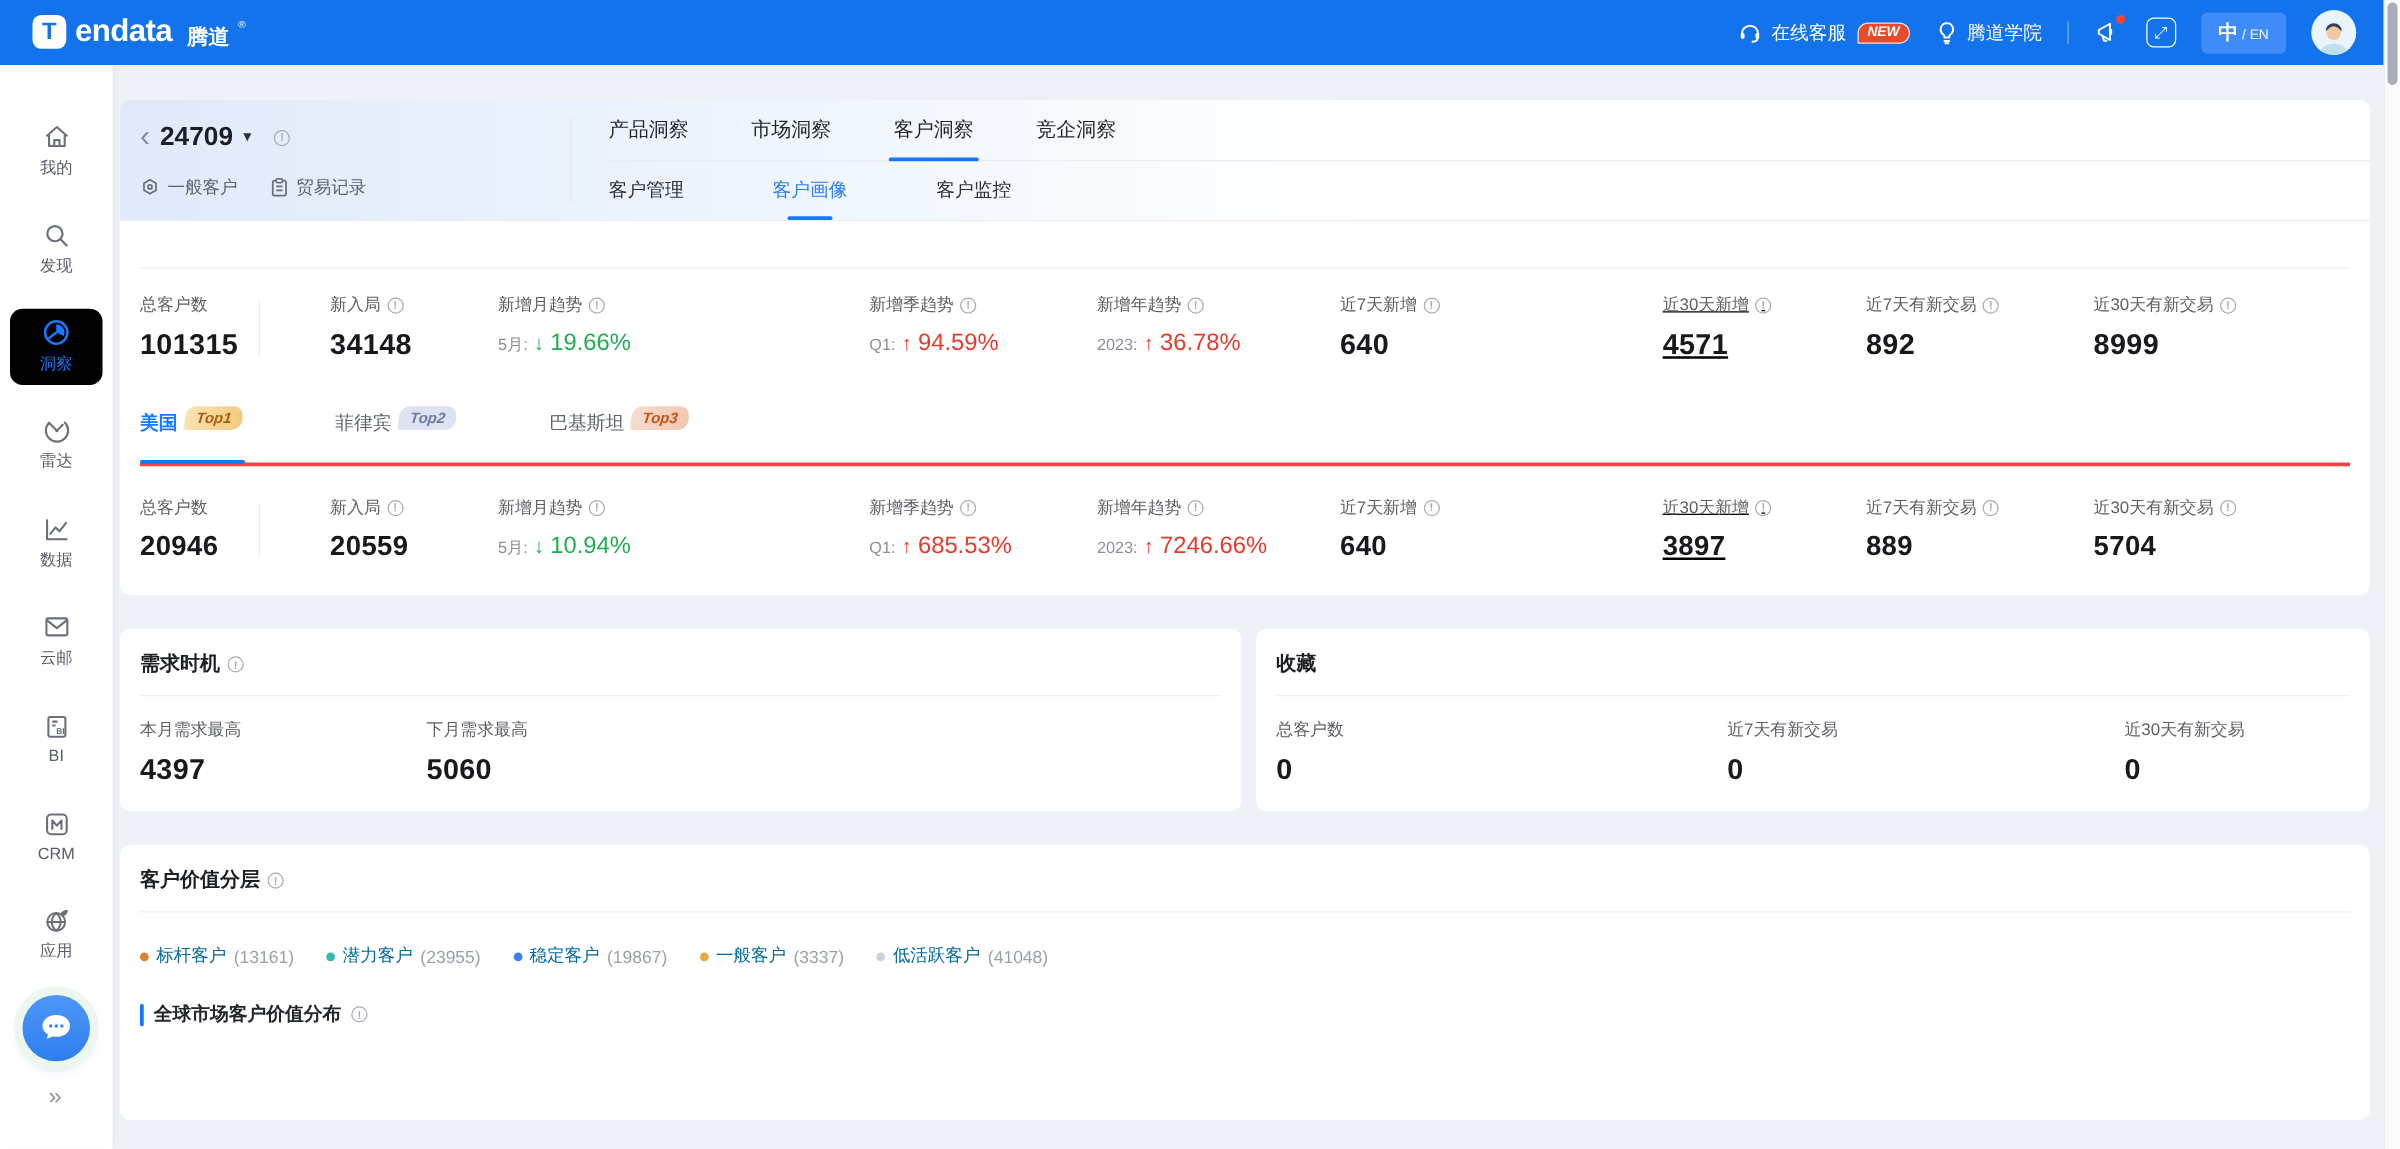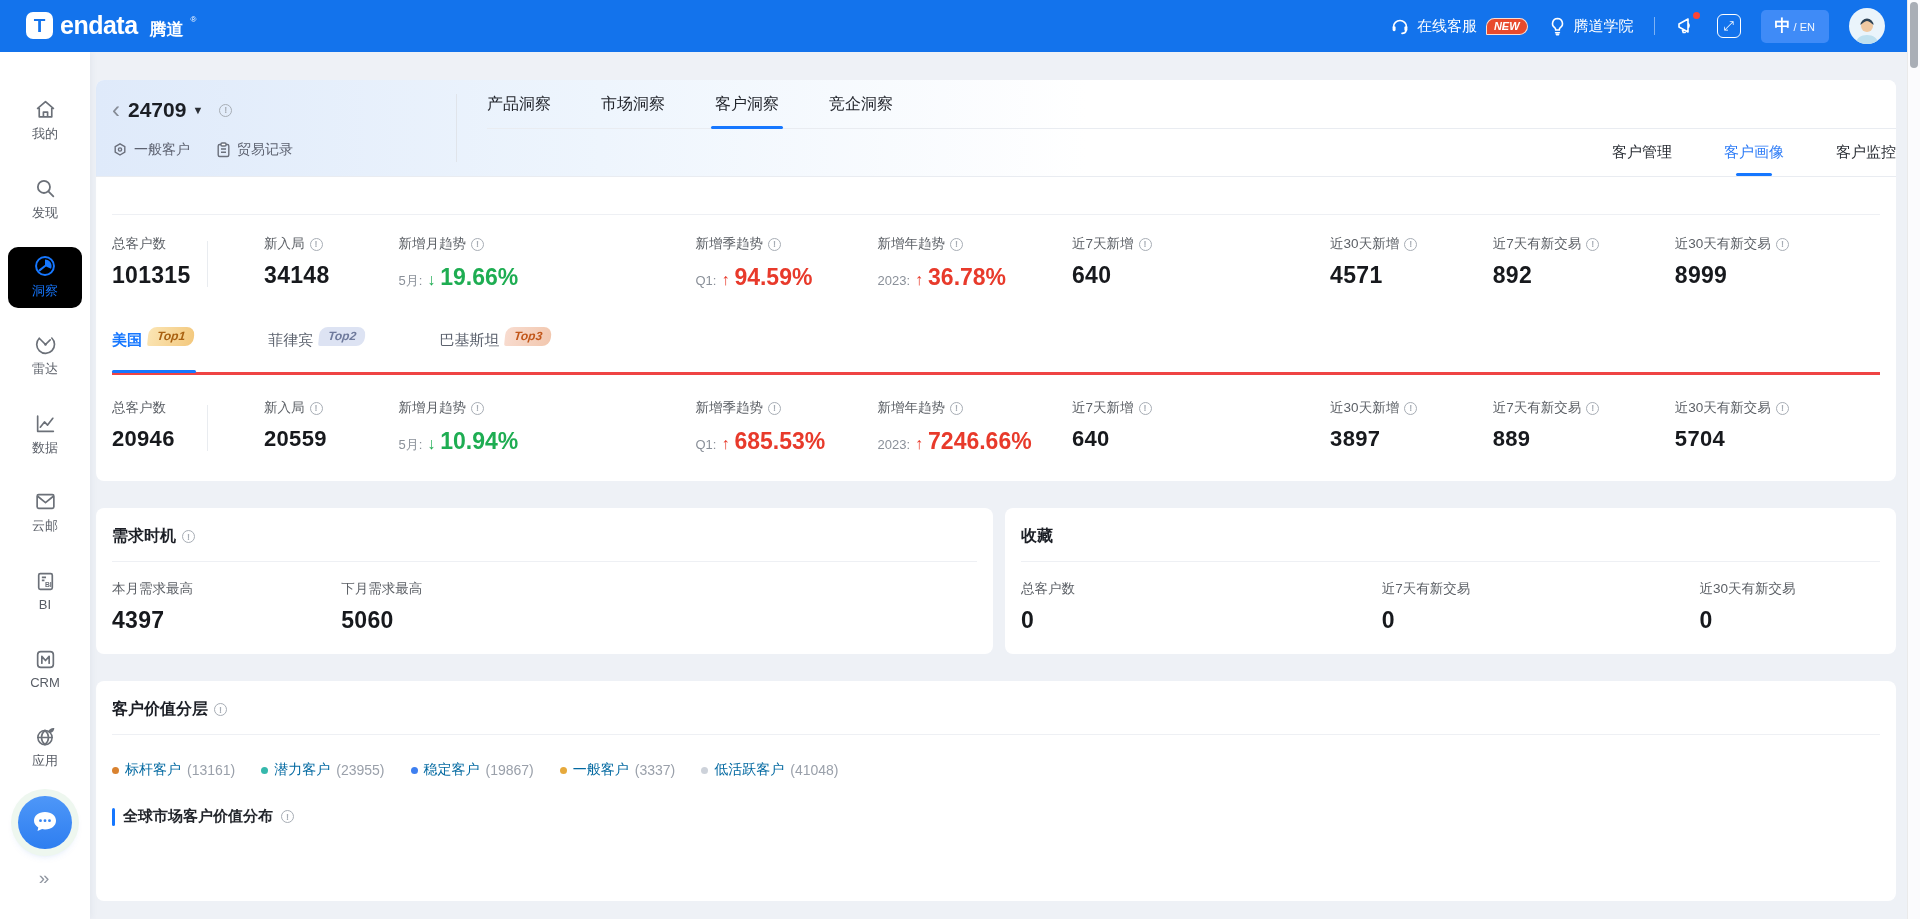--- a/index.html
+++ b/index.html
@@ -71,44 +71,44 @@
   .plan-info { margin-left:8px; }
   .tool-row { display:flex; align-items:center; gap:26px; height:44px; }
   .tool-link { display:flex; align-items:center; gap:6px; font-size:14px; color:#5d6270; cursor:pointer; }
   .hs-divider { width:1px; background:#e0e4ea; margin:14px 0; }
   .hs-tabs { flex:1; display:flex; flex-direction:column; padding-left:30px; }
   .main-tabs { display:flex; gap:50px; height:49px; align-items:center; border-bottom:1px solid #e9ecf1; }
   .main-tab { position:relative; height:100%; display:flex; align-items:center;
     font-size:16px; color:#23262d; cursor:pointer; }
   .main-tab.active::after { content:""; position:absolute; left:-4px; right:-4px; bottom:-1px;
     height:3px; border-radius:2px; background:#1677ff; }
-  .sub-tabs { display:flex; gap:52px; height:47px; align-items:center;justify-content:flex-end; }
+  .sub-tabs { display:flex; gap:71px; height:47px; align-items:center; }
   .sub-tab { position:relative; height:100%; display:flex; align-items:center;
     font-size:15px; color:#2b2f36; cursor:pointer; }
   .sub-tab.active { color:#2e7cf6; }
   .sub-tab.active::after { content:""; position:absolute; left:50%; transform:translateX(-50%);
     bottom:0; width:36px; height:3px; border-radius:2px; background:#1677ff; }
 
   
   .region-body { padding:22px 16px 26px; }
   .section-title { font-size:17px; font-weight:bold; color:#1c1f26; display:flex; align-items:center; gap:6px; }
   .hr { border-top:1px solid #eef0f4; margin:15px 0 20px; }
   .stats-row { display:flex; }
   .col { padding-right:8px; }
   .c1 { flex:0 0 8.6%; position:relative; }
   .c1::after { content:""; position:absolute; right:56px; top:6px; bottom:4px; width:1px; background:#e9ecf0; }
   .c2 { flex:0 0 7.6%; } .c3 { flex:0 0 16.8%; } .c4 { flex:0 0 10.3%; }
-  .c5 { flex:0 0 11.0%; } .c6 { flex:0 0 14.6%; } .c7 { flex:0 0 9.2%; }
+  .c5 { flex:0 0 11.0%; } .c6 { flex:0 0 14.6%; } .c7 { flex:0 0 9.2%;text-decoration:underline; }
   .c8 { flex:0 0 10.3%; } .c9 { flex:1; }
   .stat-label { display:flex; align-items:center; gap:5px; font-size:13.5px; color:#5c6066; white-space:nowrap; }
   .stat-value { margin-top:9px; font-size:23px; font-weight:bold; color:#17191d; letter-spacing:.3px; }
   .stat-trend { margin-top:11px; display:flex; align-items:baseline; gap:5px; white-space:nowrap; }
   .pfx { font-size:13px; color:#8a9099; }
   .arr { font-size:16px; font-weight:900; }
-  .pct { font-size:23px; font-weight:bold; }
+  .pct { font-size:19px; font-weight:normal; }
   .down { color:#1ead52; } .up { color:#e83a2b; }
   .info { display:inline-flex; align-items:center; justify-content:center; width:13px; height:13px;
     border:1px solid #a7adb5; border-radius:50%; color:#a7adb5; font-size:9px; font-weight:bold;
     flex:0 0 13px; cursor:pointer; }
 
   
   .country-tabs { display:flex; gap:74px; margin-top:30px; border-bottom:3px solid #ef4444;
     height:54px; align-items:flex-start; }
   .ctab { position:relative; display:flex; align-items:flex-start; gap:6px; cursor:pointer; padding-top:6px; height:100%; }
   .ctab .cname { font-size:15px; color:#5c626e; padding-top:4px; }

